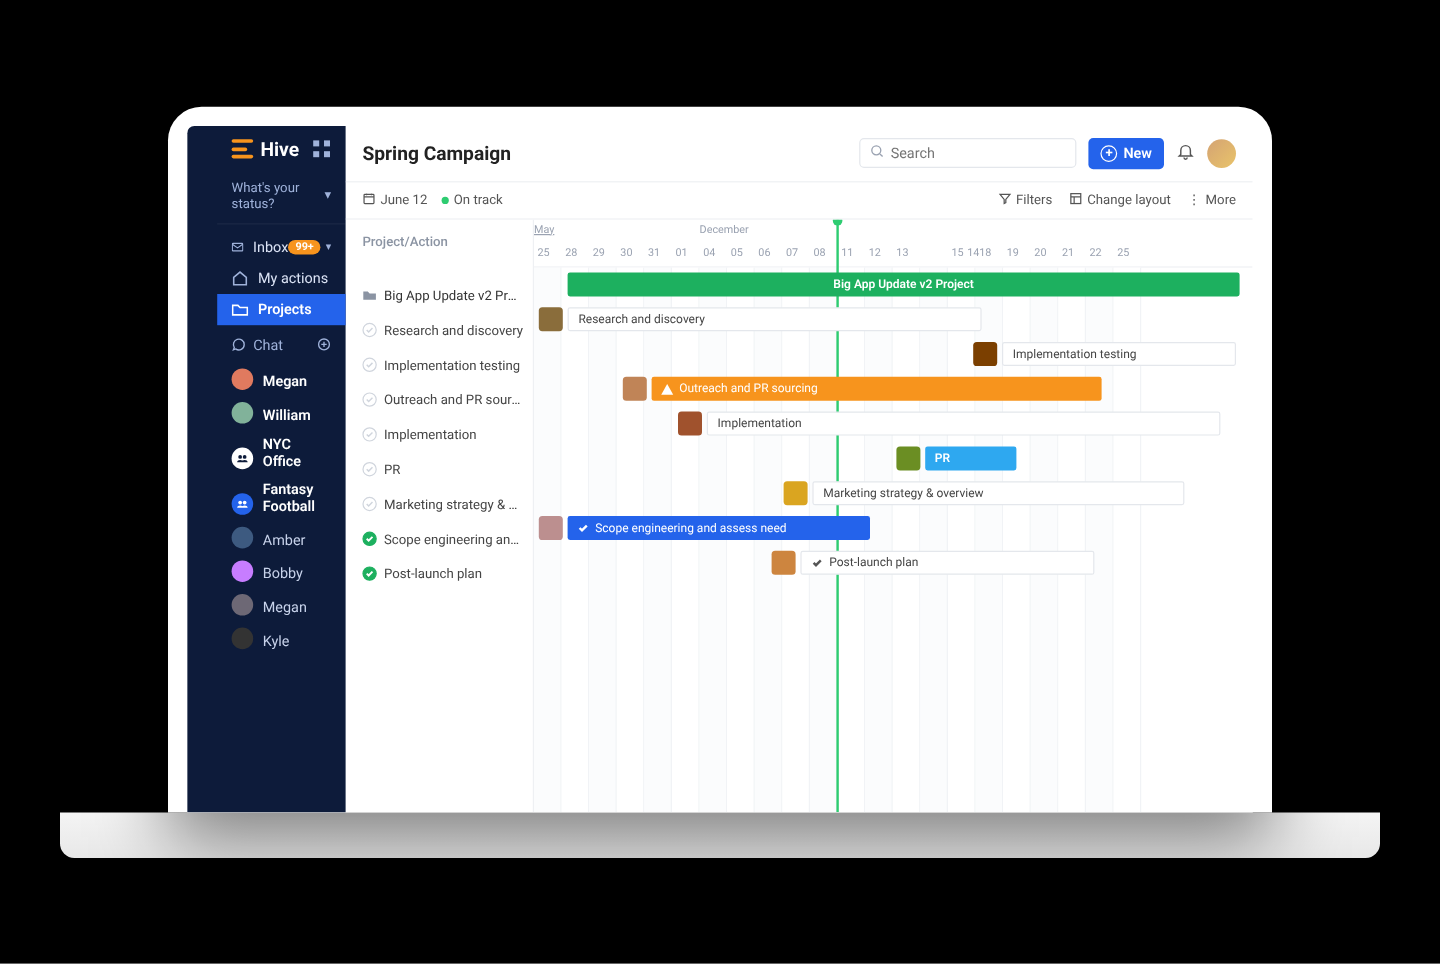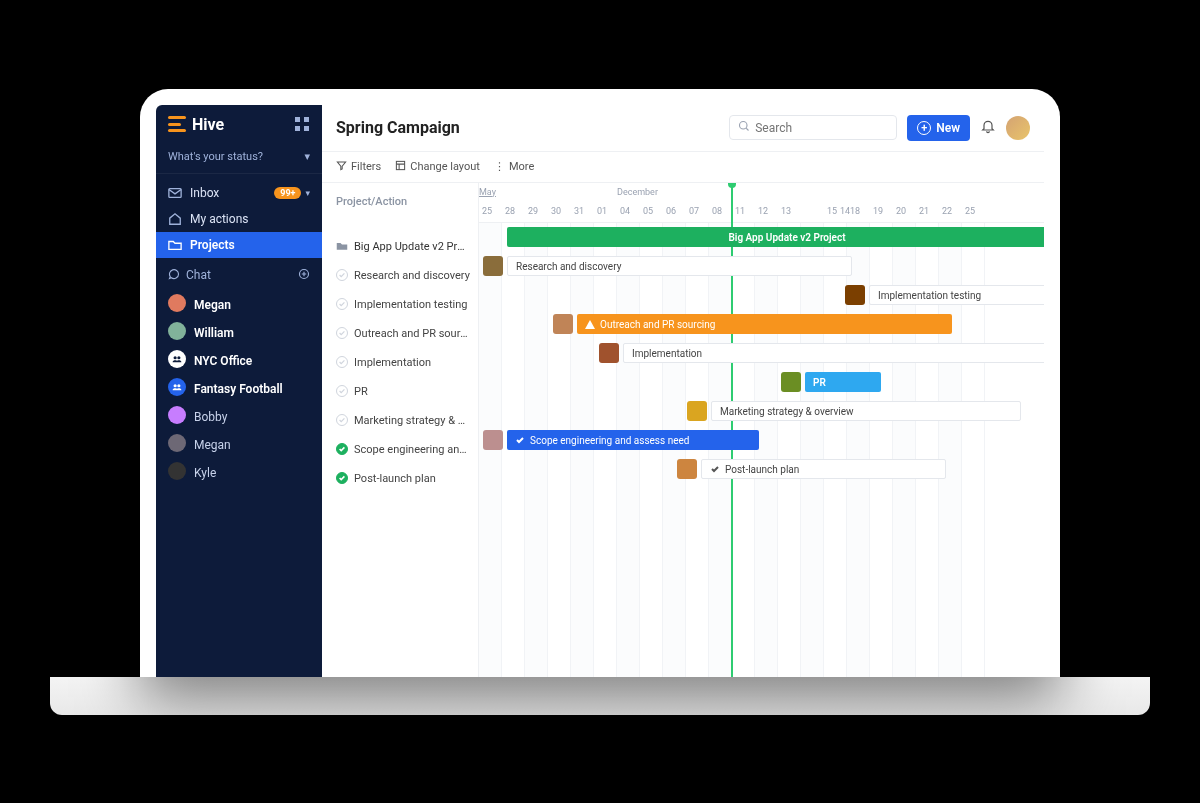--- a/index.html
+++ b/index.html
@@ -1,21 +1,21 @@
 <!DOCTYPE html>
 <html><head>
 <meta charset="utf-8">
 <style>
 * { margin: 0; padding: 0; box-sizing: border-box; font-family: -apple-system, BlinkMacSystemFont, "Segoe UI", Roboto, sans-serif; }
 body { background: #000; display: flex; align-items: center; justify-content: center; min-height: 803px; width: 1200px; }
 .laptop-frame { background: #fff; border-radius: 28px 28px 0 0; padding: 16px 16px 0 16px; box-shadow: 0 20px 60px rgba(0,0,0,0.5); position: relative; width: 920px; }
 .laptop-base { width: 1100px; height: 38px; background: linear-gradient(180deg, #f4f4f4 0%, #e8e8e8 100%); border-radius: 0 0 12px 12px; box-shadow: 0 30px 40px -10px rgba(0,0,0,0.4); margin: 0 auto; }
 .laptop-shell { display: flex; flex-direction: column; align-items: center; }
 .app { width: 888px; height: 572px; background: #fff; border-radius: 6px 6px 0 0; overflow: hidden; display: flex; font-size: 12px; color: #333; }
-.sidebar { width: 166px; background: #0d1b3a; color: #dbe3f5; flex-shrink: 0; display: flex; flex-direction: column; }
+.sidebar { width: 132px; background: #0d1b3a; color: #dbe3f5; flex-shrink: 0; display: flex; flex-direction: column; padding-left: 25px; }
 .brand { display: flex; align-items: center; padding: 10px 12px; }
 .brand-logo { width: 18px; height: 16px; display: inline-flex; flex-direction: column; justify-content: space-between; margin-right: 6px; }
 .brand-logo span { height: 3px; background: #f7941d; border-radius: 2px; }
 .brand-logo span:nth-child(2){ width: 70%; }
 .brand-name { font-weight: 700; font-size: 16px; color: #fff; flex: 1; }
 .brand-apps { width: 16px; height: 16px; color: #9fb2da; }
 .status-row { padding: 6px 12px 10px; display: flex; align-items: center; justify-content: space-between; font-size: 11px; color: #9fb2da; border-bottom: 1px solid rgba(255,255,255,0.06); }
 .nav-list { padding-top: 6px; }
 .nav-item { display: flex; align-items: center; padding: 6px 12px; font-size: 12px; cursor: pointer; }
 .nav-item.active { background: #2463eb; color: #fff; font-weight: 600; }
@@ -27,21 +27,21 @@
 .chat-list { padding: 2px 0; }
 .chat-item { display: flex; align-items: flex-end; padding: 5px 12px; font-size: 12px; cursor: pointer; color: #c7d2ea; }
 .chat-item.bold { color: #fff; font-weight: 600; }
 .avatar { width: 18px; height: 18px; border-radius: 50%; margin-right: 8px; flex-shrink: 0; display: inline-flex; align-items: center; justify-content: center; font-size: 9px; color: #fff; }
 .avbg1{background:#e07a5f;} .avbg2{background:#81b29a;} .avbg3{background:#3d5a80;} .avbg5{background:#c77dff;} .avbg6{background:#6d6875;} .avbg7{background:#333;}
 .avatar.channel { background: #fff; color: #0d1b3a; font-weight: 700; }
 .avatar.channel.blue { background: #2463eb; color: #fff; }
 .main { flex: 1; display: flex; flex-direction: column; overflow: hidden; }
 .topbar { display: flex; align-items: center; padding: 10px 14px; border-bottom: 1px solid #eef0f3; }
 .title { font-size: 16px; font-weight: 700; color: #222; flex: 1; }
-.search { display: flex; align-items: center; border: 1px solid #e4e7ec; border-radius: 4px; padding: 4px 8px; width: 168px; color: #9aa2b1; margin-right: 10px; }
+.search { display: flex; align-items: center; border: 1px solid #e4e7ec; border-radius: 4px; padding: 4px 8px; width: 181px; color: #9aa2b1; margin-right: 10px; }
 .search input { border: none; outline: none; font-size: 12px; flex: 1; background: transparent; }
 .btn-new { background: #2463eb; color: #fff; border: none; border-radius: 4px; padding: 6px 10px; font-size: 12px; font-weight: 600; display: flex; align-items: center; cursor: pointer; }
 .btn-new .plus { width: 14px; height: 14px; border: 1.5px solid #fff; border-radius: 50%; display: inline-flex; align-items: center; justify-content: center; margin-right: 5px; font-size: 11px; line-height: 1; }
 .bell { margin: 0 10px; color: #555; cursor: pointer; }
 .user-av { width: 24px; height: 24px; border-radius: 50%; background: linear-gradient(135deg,#d4a373,#e9c46a); }
 .subbar { display: flex; align-items: center; padding: 8px 14px; border-bottom: 1px solid #eef0f3; font-size: 11px; color: #555; }
 .subbar-left { display: flex; align-items: center; gap: 12px; flex: 1; }
 .date-chip { display: flex; align-items: center; gap: 4px; }
 .dot-green { width: 6px; height: 6px; border-radius: 50%; background: #2ecc71; display: inline-block; margin-right: 4px; }
 .subbar-right { display: flex; align-items: center; gap: 14px; color: #555; }
@@ -171,20 +171,24 @@
               <span class="avatar channel blue">
                 <svg width="10" height="10" viewBox="0 0 16 16" fill="currentColor">
                   <circle cx="5" cy="6" r="2.5"></circle>
                   <circle cx="11" cy="6" r="2.5"></circle>
                   <path d="M1 13c0-2 2-3 4-3s4 1 4 3M7 13c0-2 2-3 4-3s4 1 4 3"></path>
                 </svg>
               </span>
               <span>Fantasy Football</span>
             </div>
             <div class="chat-item">
+              <span class="avatar avbg3"></span>
+              <span>Amber</span>
+            </div>
+            <div class="chat-item">
               <span class="avatar avbg5"></span>
               <span>Bobby</span>
             </div>
             <div class="chat-item">
               <span class="avatar avbg6"></span>
               <span>Megan</span>
             </div>
             <div class="chat-item">
               <span class="avatar avbg7"></span>
               <span>Kyle</span>
@@ -207,20 +211,30 @@
         <span>New</span>
       </button>
       <span class="bell"><svg width="16" height="16" viewBox="0 0 24 24" fill="none" stroke="currentColor" stroke-width="1.8">
                 <path d="M18 16v-5a6 6 0 10-12 0v5l-2 2h16l-2-2z"></path>
                 <path d="M10 20a2 2 0 004 0"></path>
               </svg></span>
       <span class="user-av"></span>
     </div>
 
     <div class="subbar">
+      <div class="subbar-left">
+        <span class="date-chip">
+          <span><svg width="11" height="11" viewBox="0 0 16 16" fill="none" stroke="currentColor" stroke-width="1.5">
+                    <rect x="2" y="3" width="12" height="11" rx="1"></rect>
+                    <path d="M2 6h12M5 2v2M11 2v2"></path>
+                  </svg></span>
+          <span>June 12</span>
+        </span>
+        <span><span class="dot-green"></span><span>On track</span></span>
+      </div>
       <div class="subbar-right">
         <span class="sub-action">
           <span><svg width="11" height="11" viewBox="0 0 16 16" fill="none" stroke="currentColor" stroke-width="1.5">
                     <path d="M2 3h12l-5 6v4l-2 1v-5z"></path>
                   </svg></span>
           <span>Filters</span>
         </span>
         <span class="sub-action">
           <span><svg width="11" height="11" viewBox="0 0 16 16" fill="none" stroke="currentColor" stroke-width="1.5">
                     <rect x="2" y="2" width="12" height="12"></rect>

